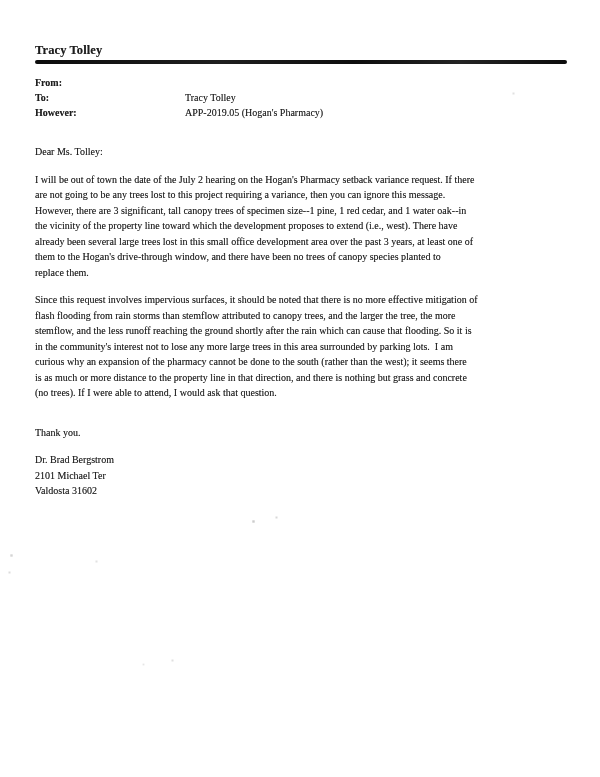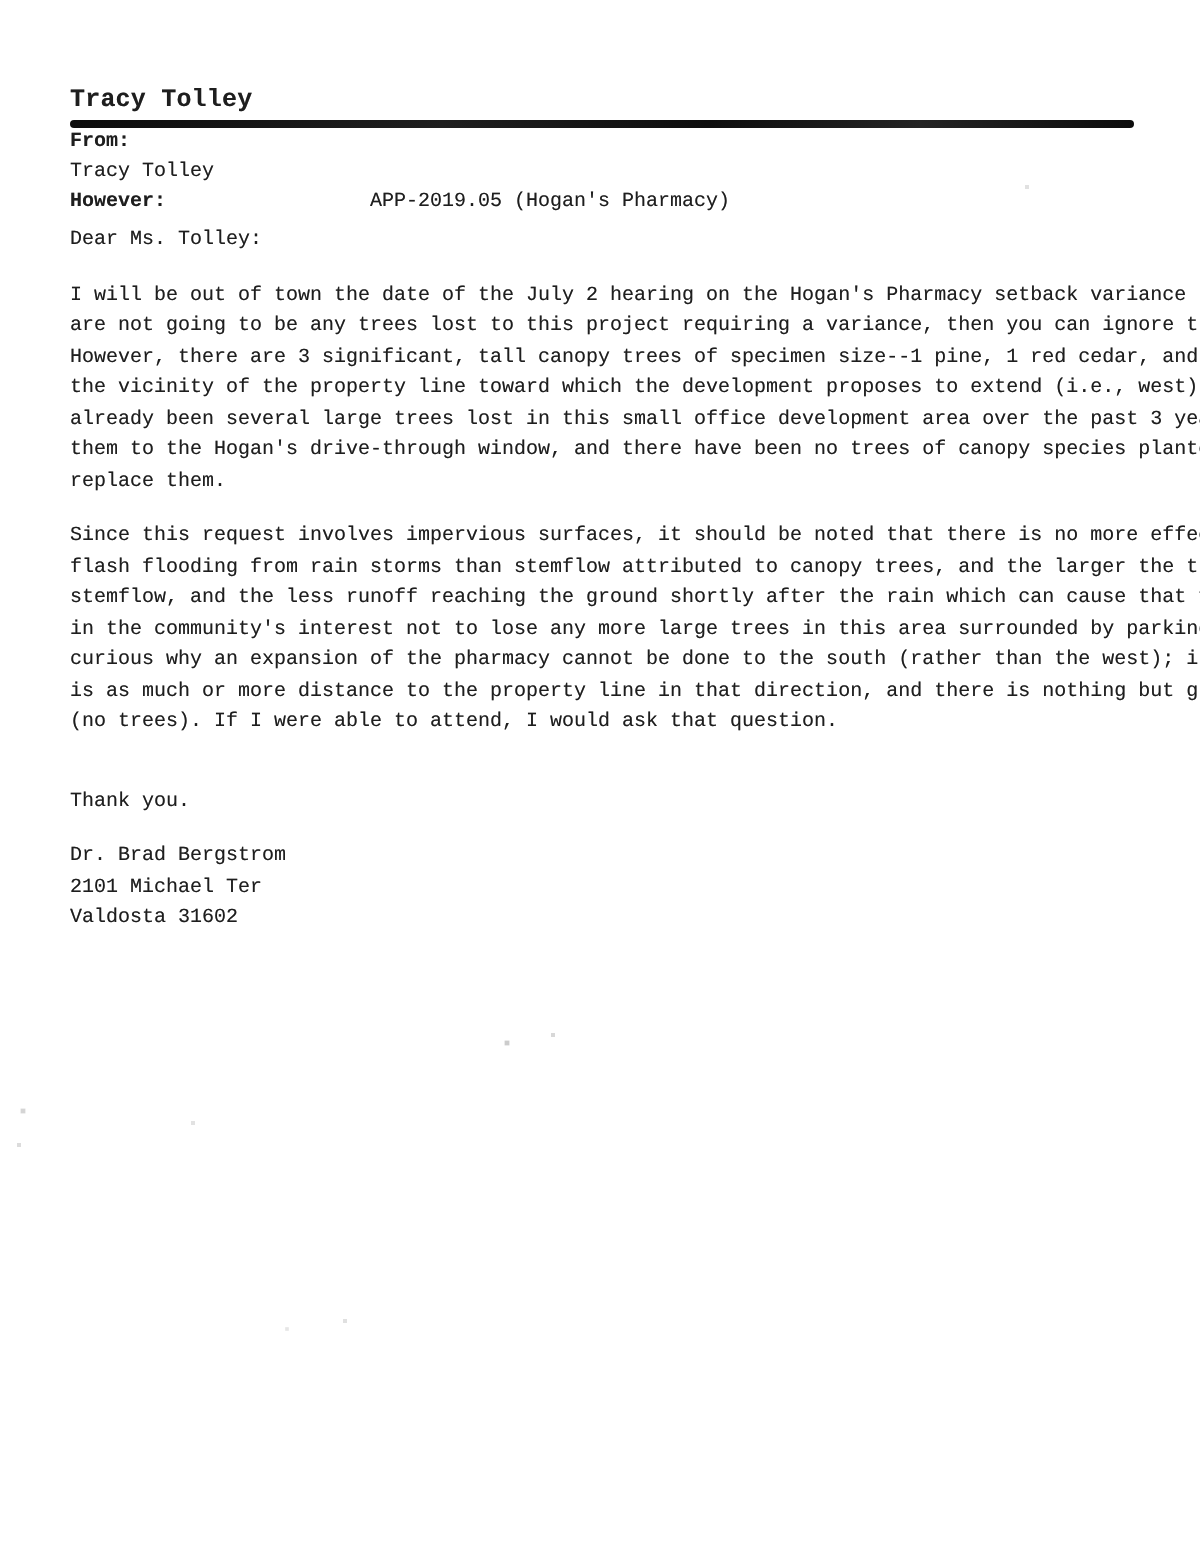--- a/index.html
+++ b/index.html
@@ -1,21 +1,21 @@
 <!DOCTYPE html>
 <html><head>
 <meta charset="utf-8">
 <style>
   html, body { margin: 0; padding: 0; background: #ffffff; }
   .page {
     position: relative;
     width: 600px;
     height: 724px;
     background: #ffffff;
-    font-family: Liberation Mono, monospace;
+    font-family: Liberation Serif, serif;
     color: #1e1e1e;
     overflow: hidden;
     text-shadow: 0 0 0.3px rgba(30,30,30,0.5);
   }
   .content {
     position: absolute;
     left: 35px;
     right: 33px;
     top: 0;
   }
@@ -26,28 +26,29 @@
     font-weight: bold;
     letter-spacing: 0.1px;
   }
   .rule {
     height: 3.5px;
     margin-top: 3px;
     background: linear-gradient(90deg, #0c0c0c 0%, #1f1f1f 35%, #0e0e0e 60%, #242424 80%, #0c0c0c 100%);
     border-radius: 2px;
   }
   .headers {
+    margin-top: 11px;
     font-size: 10px;
     line-height: 15.2px;
   }
   .header-row { display: flex; }
   .header-label { width: 150px; font-weight: bold; }
   .header-value { flex: 1; white-space: pre; }
   .salutation {
-    margin-top: 4px;
+    margin-top: 24px;
     font-size: 10px;
     line-height: 15.5px;
   }
   .para {
     margin-top: 12px;
     font-size: 10px;
     line-height: 15.5px;
     white-space: pre;
   }
   .closing {
@@ -93,20 +94,21 @@
   <div class="content">
 
     <div class="recipient">Tracy Tolley</div>
     <div class="rule"></div>
 
     <div class="headers">
       <div class="header-row">
         <span class="header-label">From:</span>
       </div>
       <div class="header-row">
+        <span class="header-label">To:</span>
         <span class="header-value">Tracy Tolley</span>
       </div>
       <div class="header-row">
         <span class="header-label">However:</span>
         <span class="header-value">APP-2019.05 (Hogan's Pharmacy)</span>
       </div>
     </div>
 
     <div class="salutation">Dear Ms. Tolley:</div>
 

